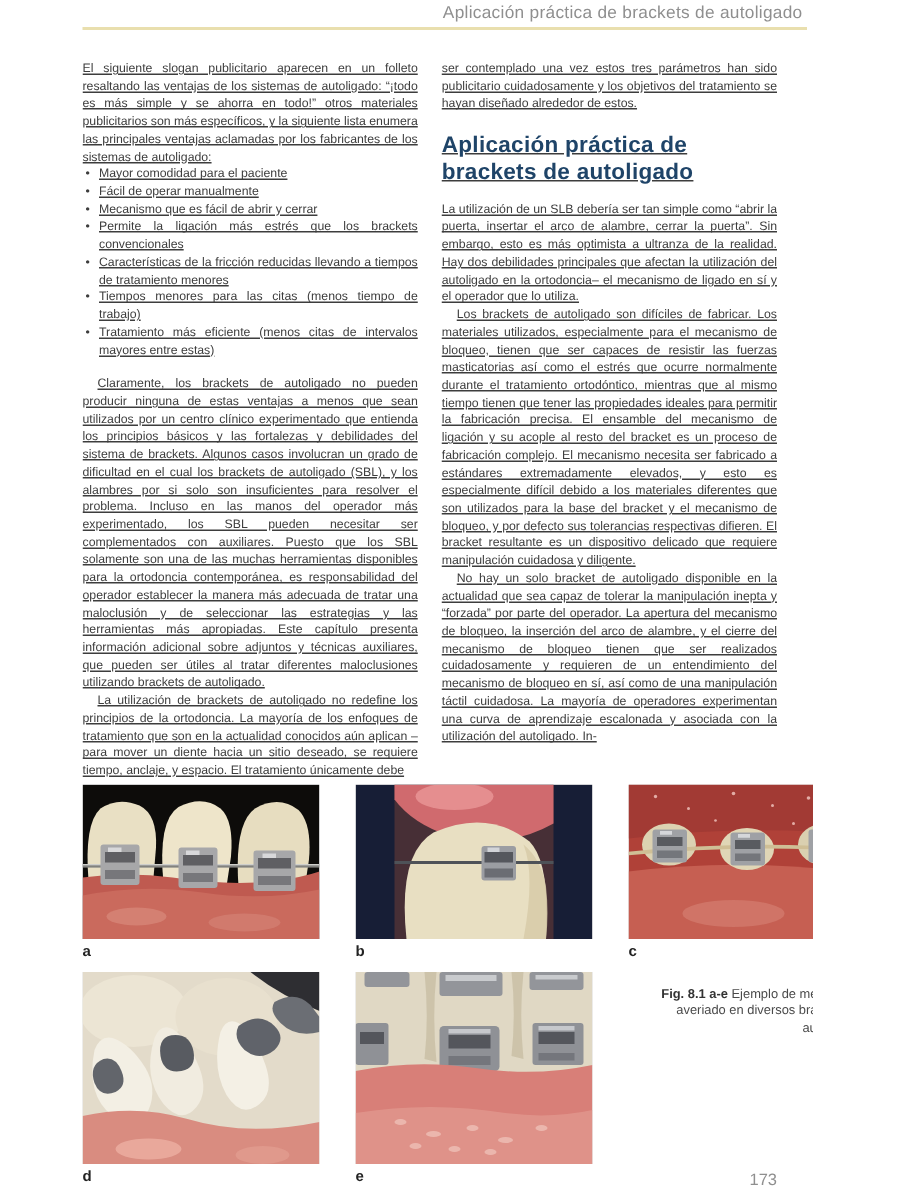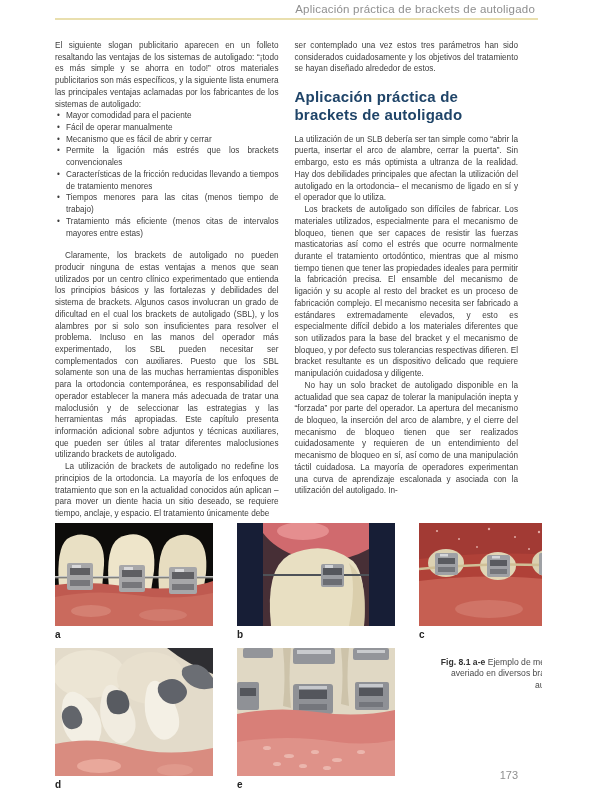--- a/index.html
+++ b/index.html
@@ -22,20 +22,21 @@
   }
   
   .content{
     position:absolute;top:40px;left:55px;right:24px;height:480px;
     display:flex;gap:16px;overflow:hidden;
   }
   .col{
     flex:1;
     font-size:8.2px;line-height:1.43;color:#3d3d3d;
     text-align:justify;
+    text-decoration:underline;
   }
   .col p{margin:0;}
   p.indent{text-indent:10px;}
   p.gap-above{margin-top:11px;}
   ul.bullets{list-style:none;margin:0;padding:0;}
   ul.bullets li{position:relative;padding-left:11px;}
   ul.bullets li::before{content:"\2022";position:absolute;left:2px;top:0;color:#3d3d3d;}
   .section-heading{
     font-size:15px;font-weight:bold;color:#1f4468;
     line-height:1.22;text-align:left;
@@ -56,21 +57,21 @@
   .fig-label{
     font-weight:bold;font-size:10px;color:#232323;
     margin-top:3px;line-height:1.1;height:12px;text-align:left;
   }
   .fig-caption{
     font-size:8.6px;line-height:1.38;color:#4a4a4a;text-align:right;
   }
   .fig-caption .lead{font-weight:bold;color:#333333;}
   
   .page-number{
-    position:absolute;right:24px;bottom:19px;
+    position:absolute;right:24px;bottom:7px;
     font-size:11px;color:#8f8f8f;
   }
 </style>
 </head>
 <body>
 
 <div class="page">
 
   <div class="running-head">Aplicación práctica de brackets de autoligado</div>
   <div class="head-rule"></div>
@@ -86,21 +87,21 @@
         <li>Permite la ligación más estrés que los brackets convencionales</li>
         <li>Características de la fricción reducidas llevando a tiempos de tratamiento menores</li>
         <li>Tiempos menores para las citas (menos tiempo de trabajo)</li>
         <li>Tratamiento más eficiente (menos citas de intervalos mayores entre estas)</li>
       </ul>
       <p class="indent gap-above">Claramente, los brackets de autoligado no pueden producir ninguna de estas ventajas a menos que sean utilizados por un centro clínico experimentado que entienda los principios básicos y las fortalezas y debilidades del sistema de brackets. Algunos casos involucran un grado de dificultad en el cual los brackets de autoligado (SBL), y los alambres por si solo son insuficientes para resolver el problema. Incluso en las manos del operador más experimentado, los SBL pueden necesitar ser complementados con auxiliares. Puesto que los SBL solamente son una de las muchas herramientas disponibles para la ortodoncia contemporánea, es responsabilidad del operador establecer la manera más adecuada de tratar una maloclusión y de seleccionar las estrategias y las herramientas más apropiadas. Este capítulo presenta información adicional sobre adjuntos y técnicas auxiliares, que pueden ser útiles al tratar diferentes maloclusiones utilizando brackets de autoligado.</p>
       <p class="indent">La utilización de brackets de autoligado no redefine los principios de la ortodoncia. La mayoría de los enfoques de tratamiento que son en la actualidad conocidos aún aplican –para mover un diente hacia un sitio deseado, se requiere tiempo, anclaje, y espacio. El tratamiento únicamente debe</p>
     </div>
 
     <div class="col">
-      <p>ser contemplado una vez estos tres parámetros han sido considerados cuidadosamente y los objetivos del tratamiento se hayan diseñado alrededor de estos.</p>
+      <p>ser contemplado una vez estos tres parámetros han sido publicitario cuidadosamente y los objetivos del tratamiento se hayan diseñado alrededor de estos.</p>
       <h2 class="section-heading">Aplicación práctica de brackets de autoligado</h2>
       <p>La utilización de un SLB debería ser tan simple como “abrir la puerta, insertar el arco de alambre, cerrar la puerta”. Sin embargo, esto es más optimista a ultranza de la realidad. Hay dos debilidades principales que afectan la utilización del autoligado en la ortodoncia– el mecanismo de ligado en sí y el operador que lo utiliza.</p>
       <p class="indent">Los brackets de autoligado son difíciles de fabricar. Los materiales utilizados, especialmente para el mecanismo de bloqueo, tienen que ser capaces de resistir las fuerzas masticatorias así como el estrés que ocurre normalmente durante el tratamiento ortodóntico, mientras que al mismo tiempo tienen que tener las propiedades ideales para permitir la fabricación precisa. El ensamble del mecanismo de ligación y su acople al resto del bracket es un proceso de fabricación complejo. El mecanismo necesita ser fabricado a estándares extremadamente elevados, y esto es especialmente difícil debido a los materiales diferentes que son utilizados para la base del bracket y el mecanismo de bloqueo, y por defecto sus tolerancias respectivas difieren. El bracket resultante es un dispositivo delicado que requiere manipulación cuidadosa y diligente.</p>
       <p class="indent">No hay un solo bracket de autoligado disponible en la actualidad que sea capaz de tolerar la manipulación inepta y “forzada” por parte del operador. La apertura del mecanismo de bloqueo, la inserción del arco de alambre, y el cierre del mecanismo de bloqueo tienen que ser realizados cuidadosamente y requieren de un entendimiento del mecanismo de bloqueo en sí, así como de una manipulación táctil cuidadosa. La mayoría de operadores experimentan una curva de aprendizaje escalonada y asociada con la utilización del autoligado. In-</p>
     </div>
 
   </div>
 
   <div class="figure">
     <div class="fig-grid">

